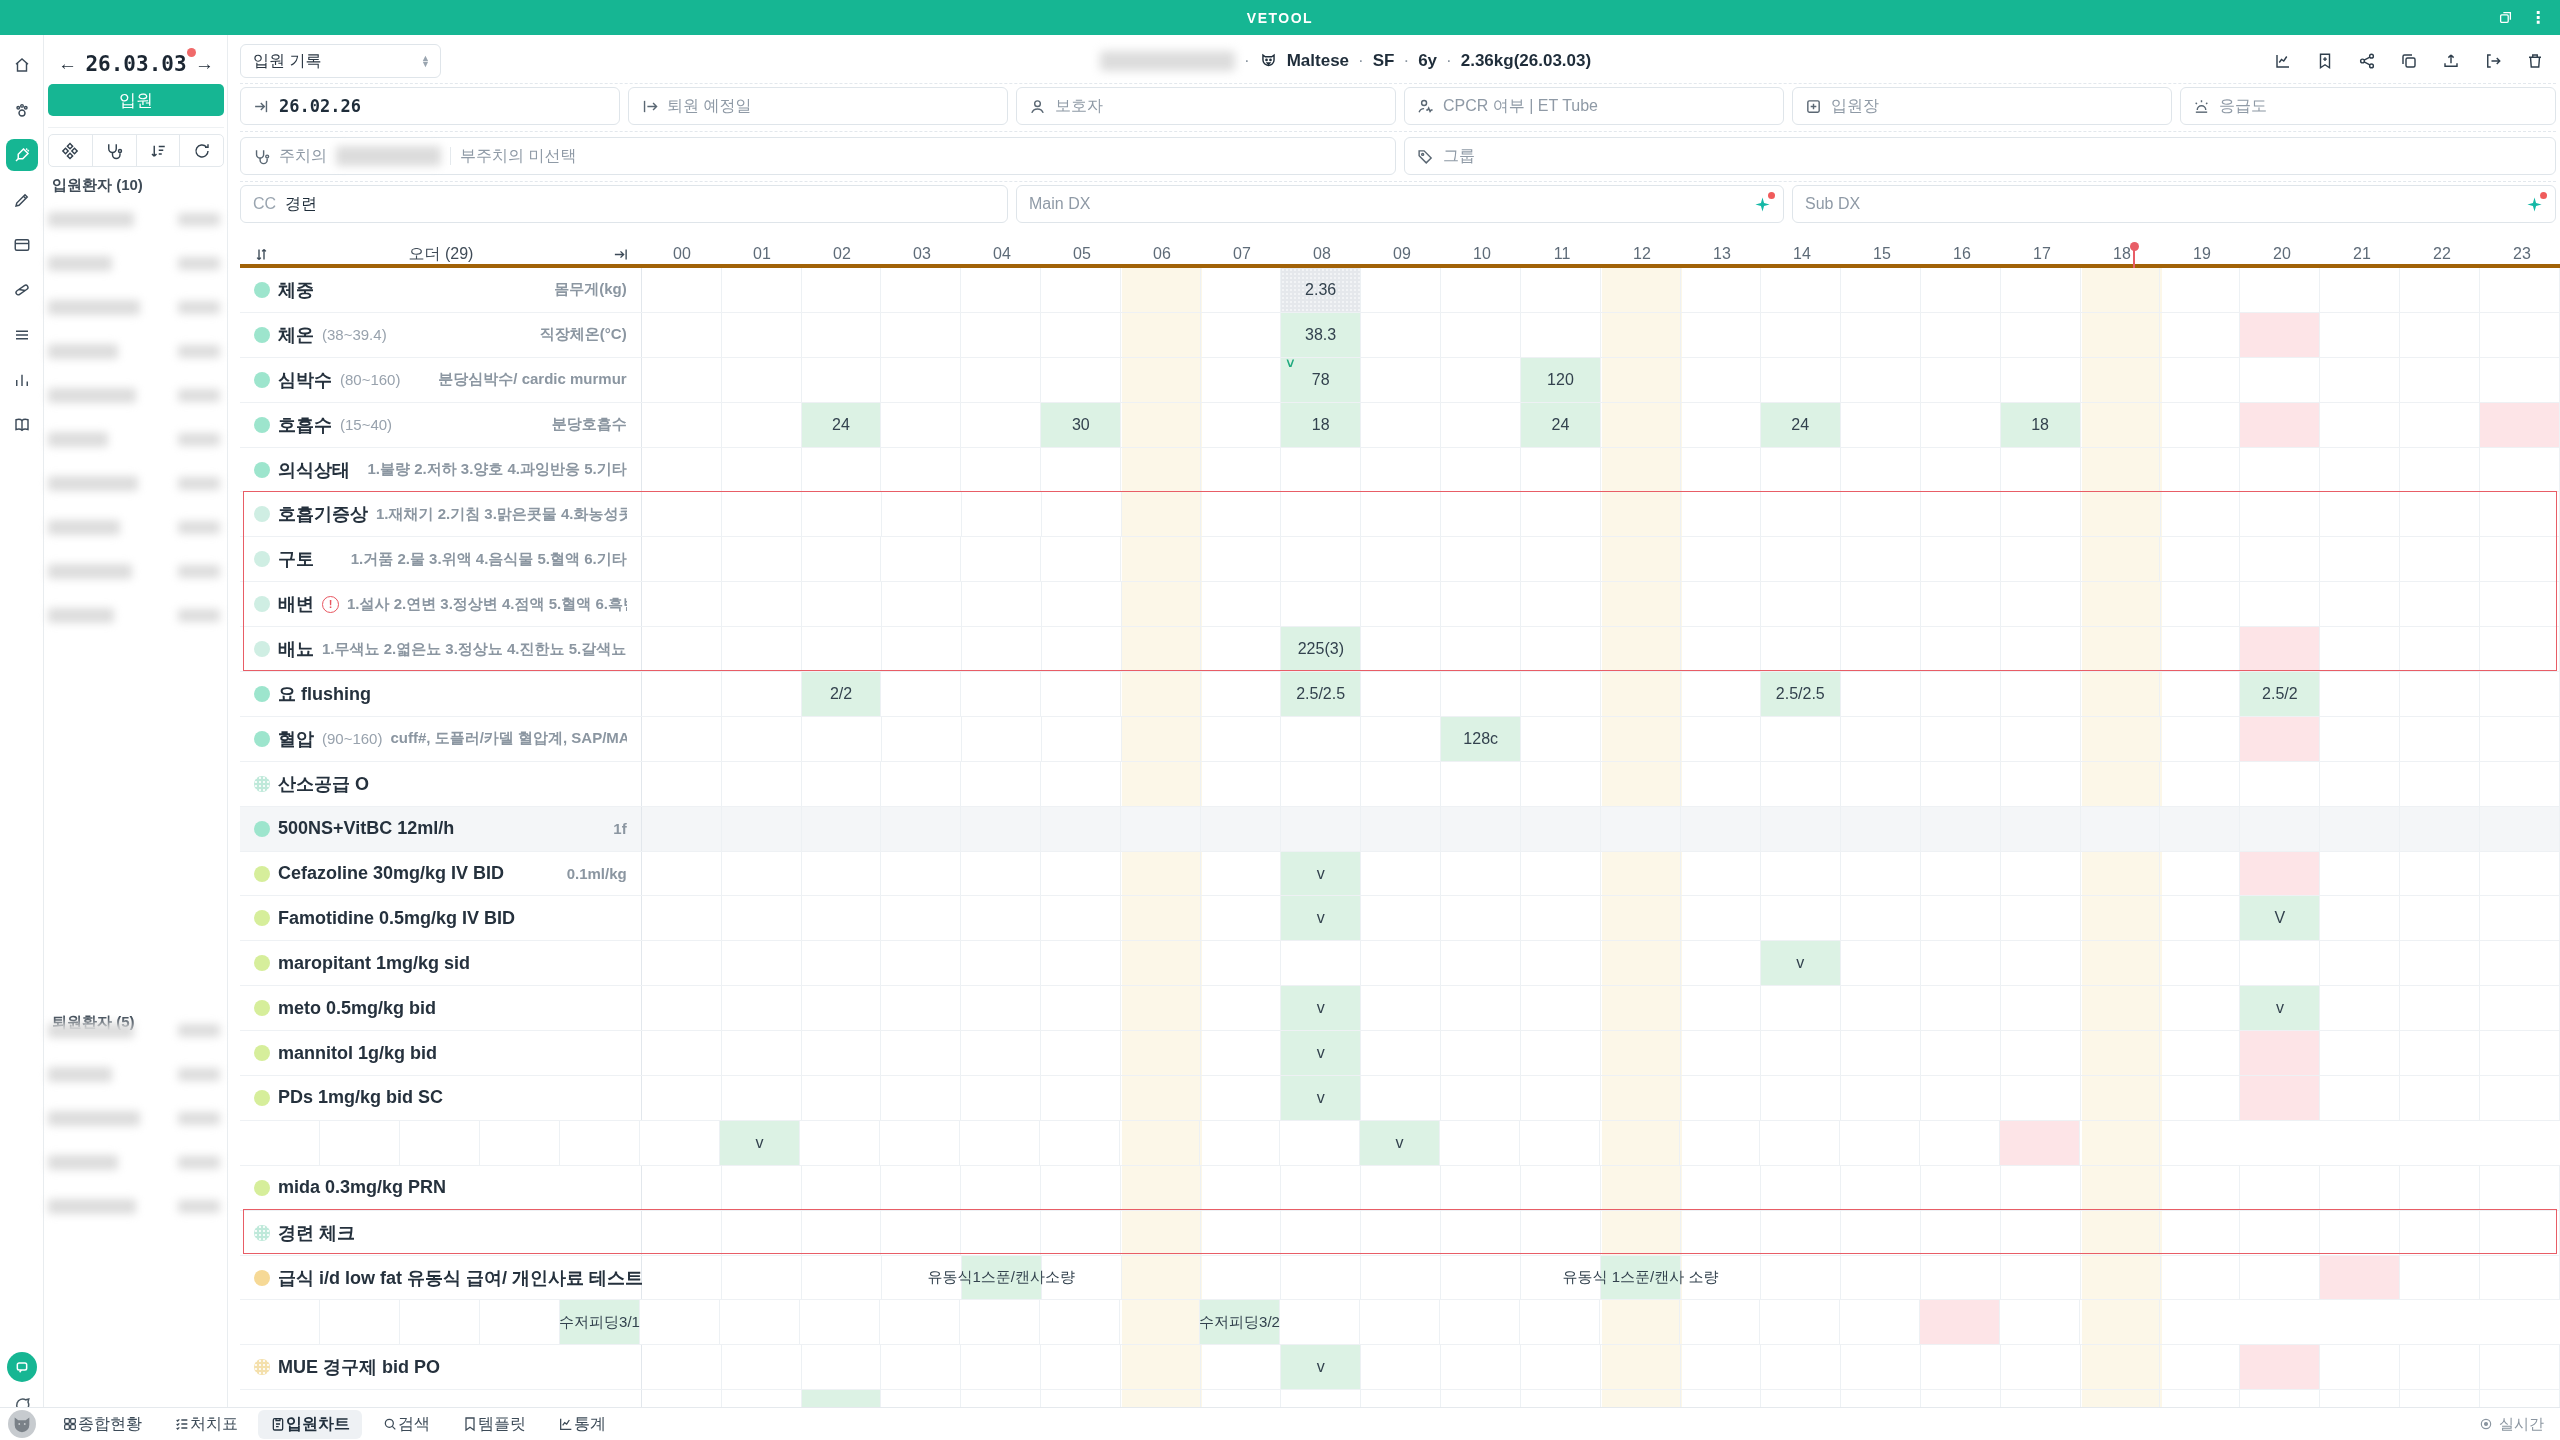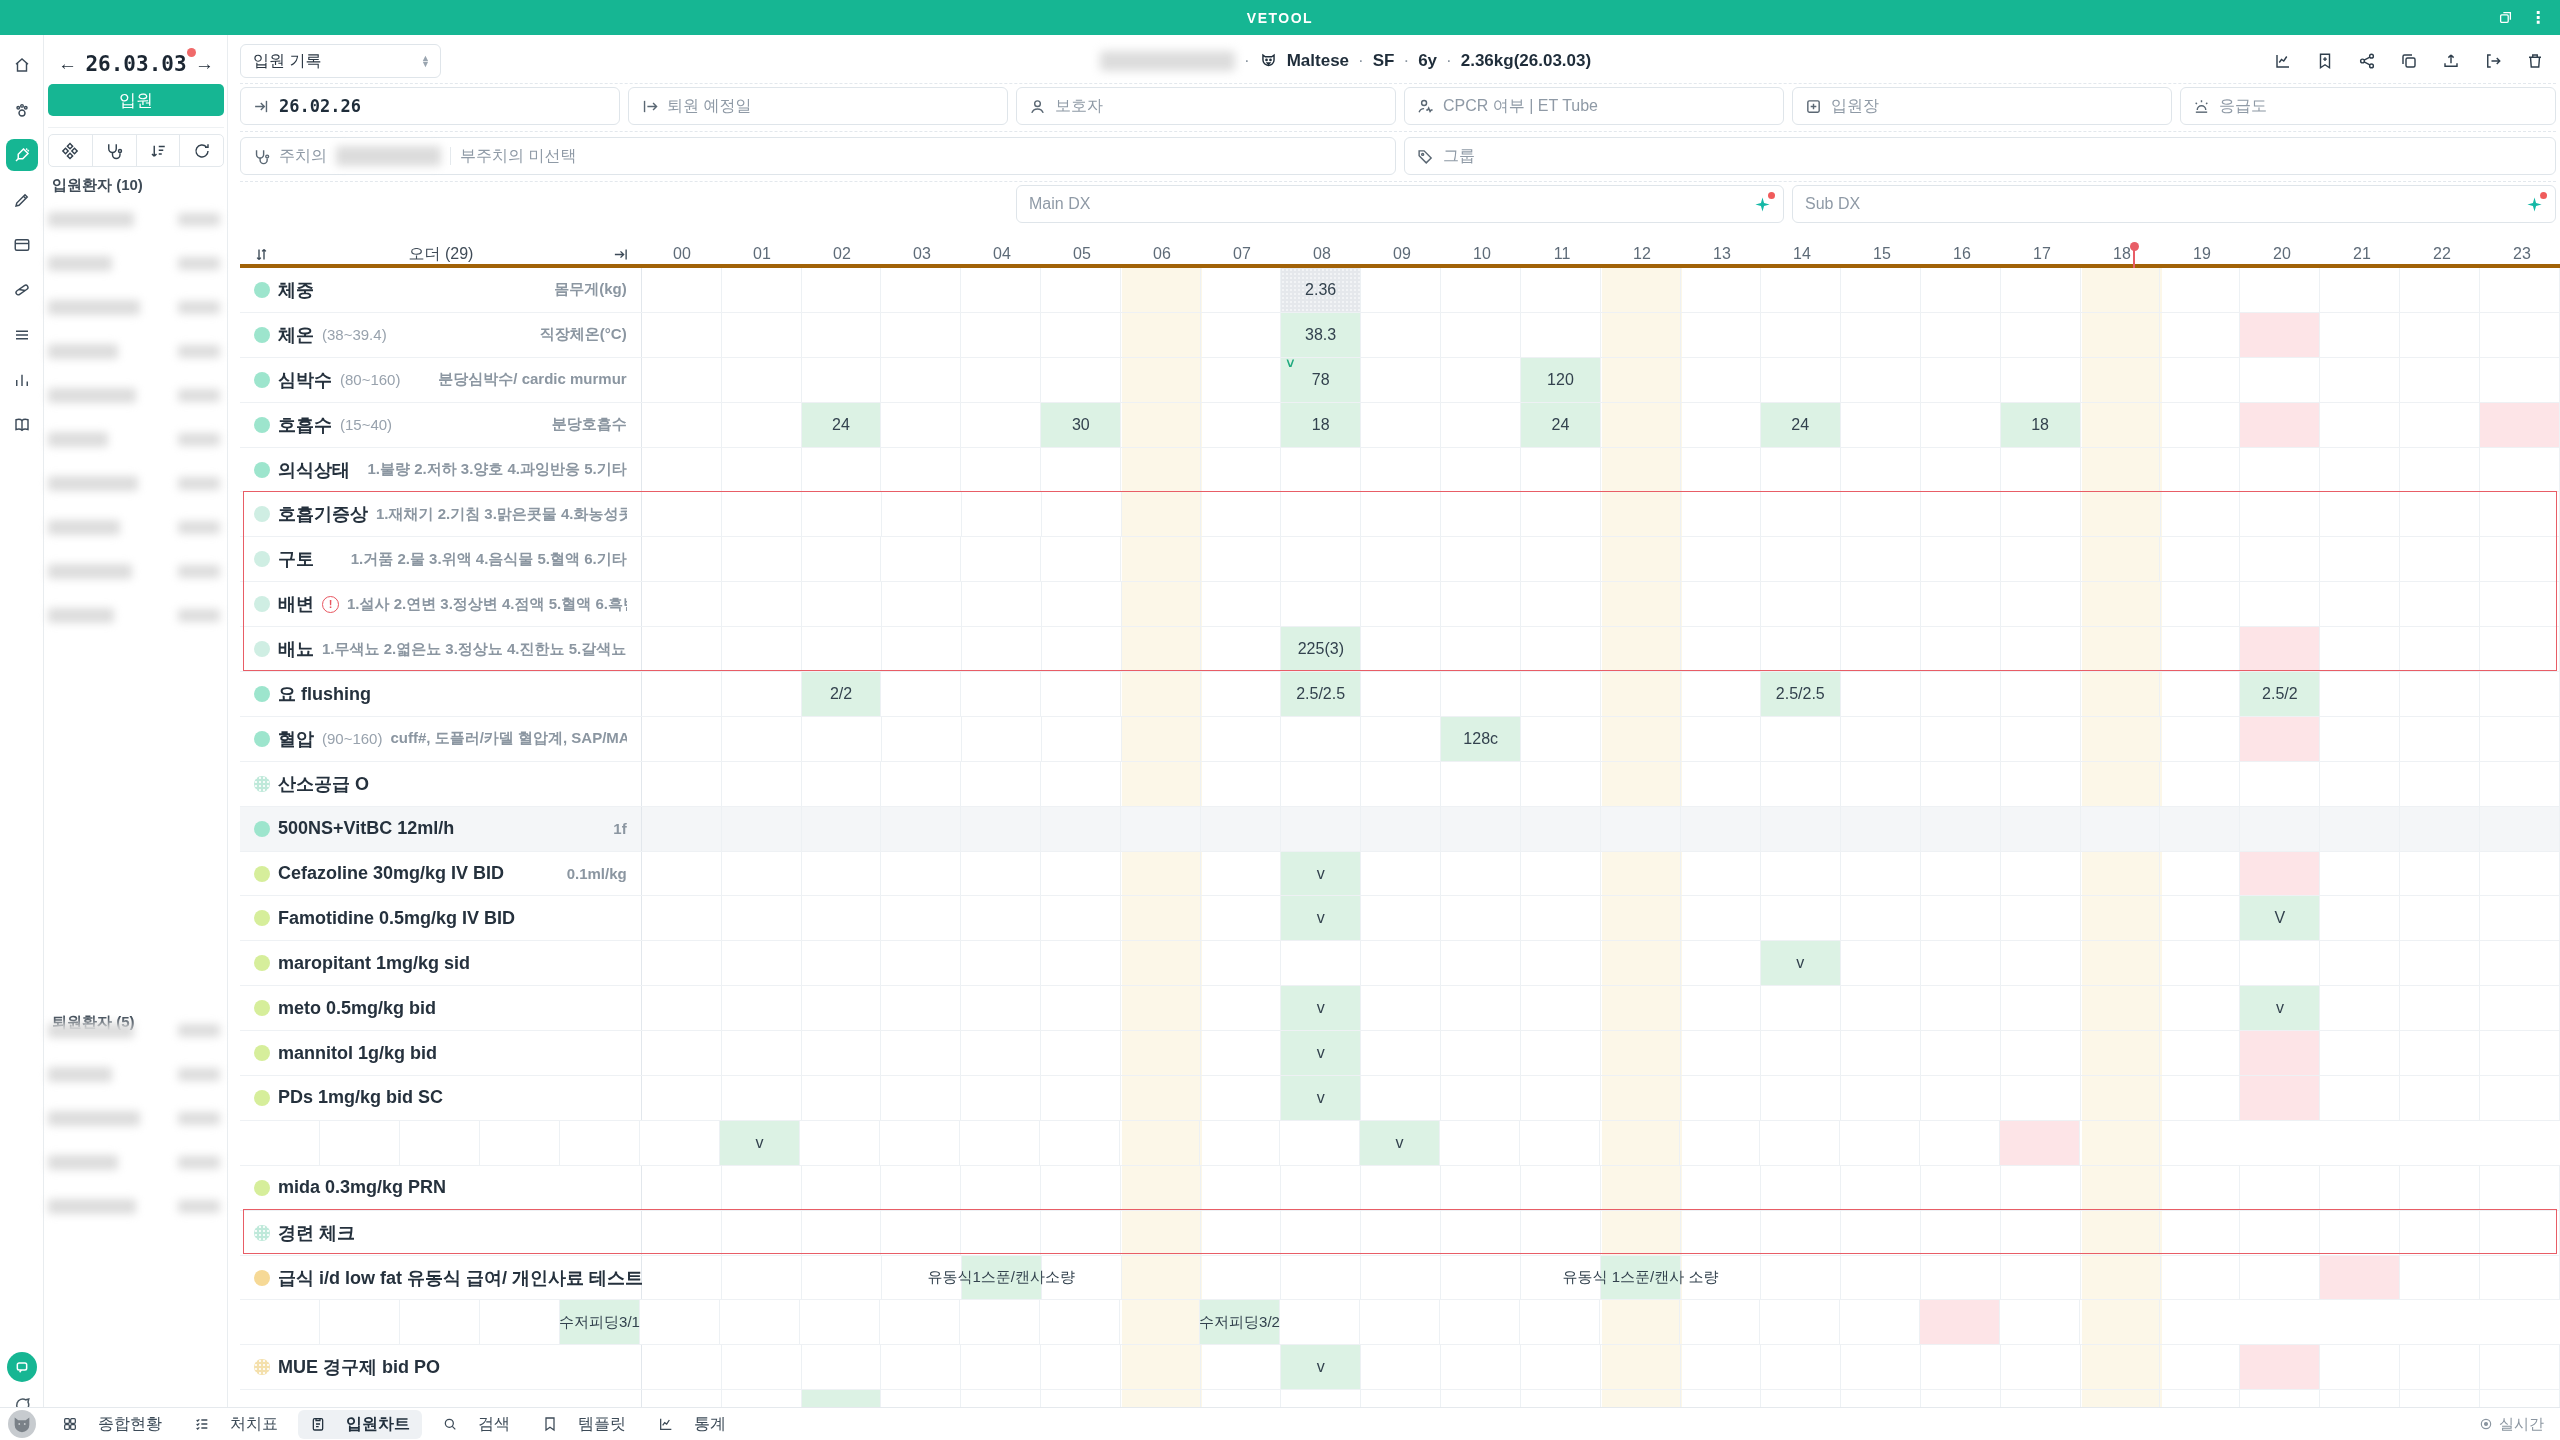--- a/index.html
+++ b/index.html
@@ -79,21 +79,21 @@
   .hcell.teal{background:#dcf2e4;}
   .hcell.pink{background:#fde4e7;}
   .hcell.gray{background:#e5e8ec;background-image:radial-gradient(rgba(255,255,255,.5) 1px,transparent 1.3px);background-size:4px 4px;}
   .hcell .wide{white-space:nowrap;position:absolute;left:50%;transform:translateX(-50%);font-size:15px;}
   .chev{position:absolute;left:5px;top:-2px;color:#1fa97e;font-weight:700;font-size:14px;}
   .redbox{position:absolute;left:3px;width:2314px;border:1.5px solid #e85d66;pointer-events:none;z-index:5;}
   
   #bottombar{left:0;top:1407px;width:2560px;height:33px;background:#fff;border-top:1px solid #e5e9ed;display:flex;align-items:center;z-index:10;}
   #cat-avatar{width:28px;height:28px;border-radius:50%;background:#c7cbcf;margin-left:8px;overflow:hidden;display:flex;align-items:center;justify-content:center;}
   #tabs{display:flex;align-items:center;gap:8px;margin-left:14px;}
-  .tab{display:flex;align-items:center;gap:20px;padding:4px 12px;border-radius:6px;color:#3c4a57;font-size:16px;}
+  .tab{display:flex;align-items:center;gap:0;padding:4px 12px;border-radius:6px;color:#3c4a57;font-size:16px;}
   .tab.active{background:#eef1f4;color:#22303d;font-weight:700;}
   #live{position:absolute;right:16px;display:flex;align-items:center;gap:6px;color:#8a95a0;font-size:15px;}
 </style>
 </head>
 <body>
 
 <div id="stage">
 
   <div id="topbar" class="abs">
     <span id="brand">VETOOL</span>
@@ -435,20 +435,24 @@
   <div class="form-box" style="left:1404px;top:137px;width:1152px;">
     <span class="ic">
         <svg width="17" height="17" viewBox="0 0 24 24" fill="none" stroke="currentColor" stroke-width="2">
           <path d="M3 11V4h7l10 10-7 7z"></path>
           <circle cx="8" cy="9" r="1.4"></circle>
         </svg>
       </span>
     <span>그룹</span>
   </div>
 
+  <div class="form-box" style="left:240px;top:185px;width:768px;">
+    <span class="cc-label">CC</span>
+    <span class="cc-val">경련</span>
+  </div>
   <div class="form-box" style="left:1016px;top:185px;width:768px;">
     <span>Main DX</span>
     <span class="sparkle-wrap"><span class="sparkle"><svg width="17" height="17" viewBox="0 0 24 24" fill="currentColor">
             <path d="M12 2l2.2 7.8L22 12l-7.8 2.2L12 22l-2.2-7.8L2 12l7.8-2.2z"></path>
           </svg></span><span class="sparkle-dot"></span></span>
   </div>
   <div class="form-box" style="left:1792px;top:185px;width:764px;">
     <span>Sub DX</span>
     <span class="sparkle-wrap"><span class="sparkle"><svg width="17" height="17" viewBox="0 0 24 24" fill="currentColor">
             <path d="M12 2l2.2 7.8L22 12l-7.8 2.2L12 22l-2.2-7.8L2 12l7.8-2.2z"></path>

